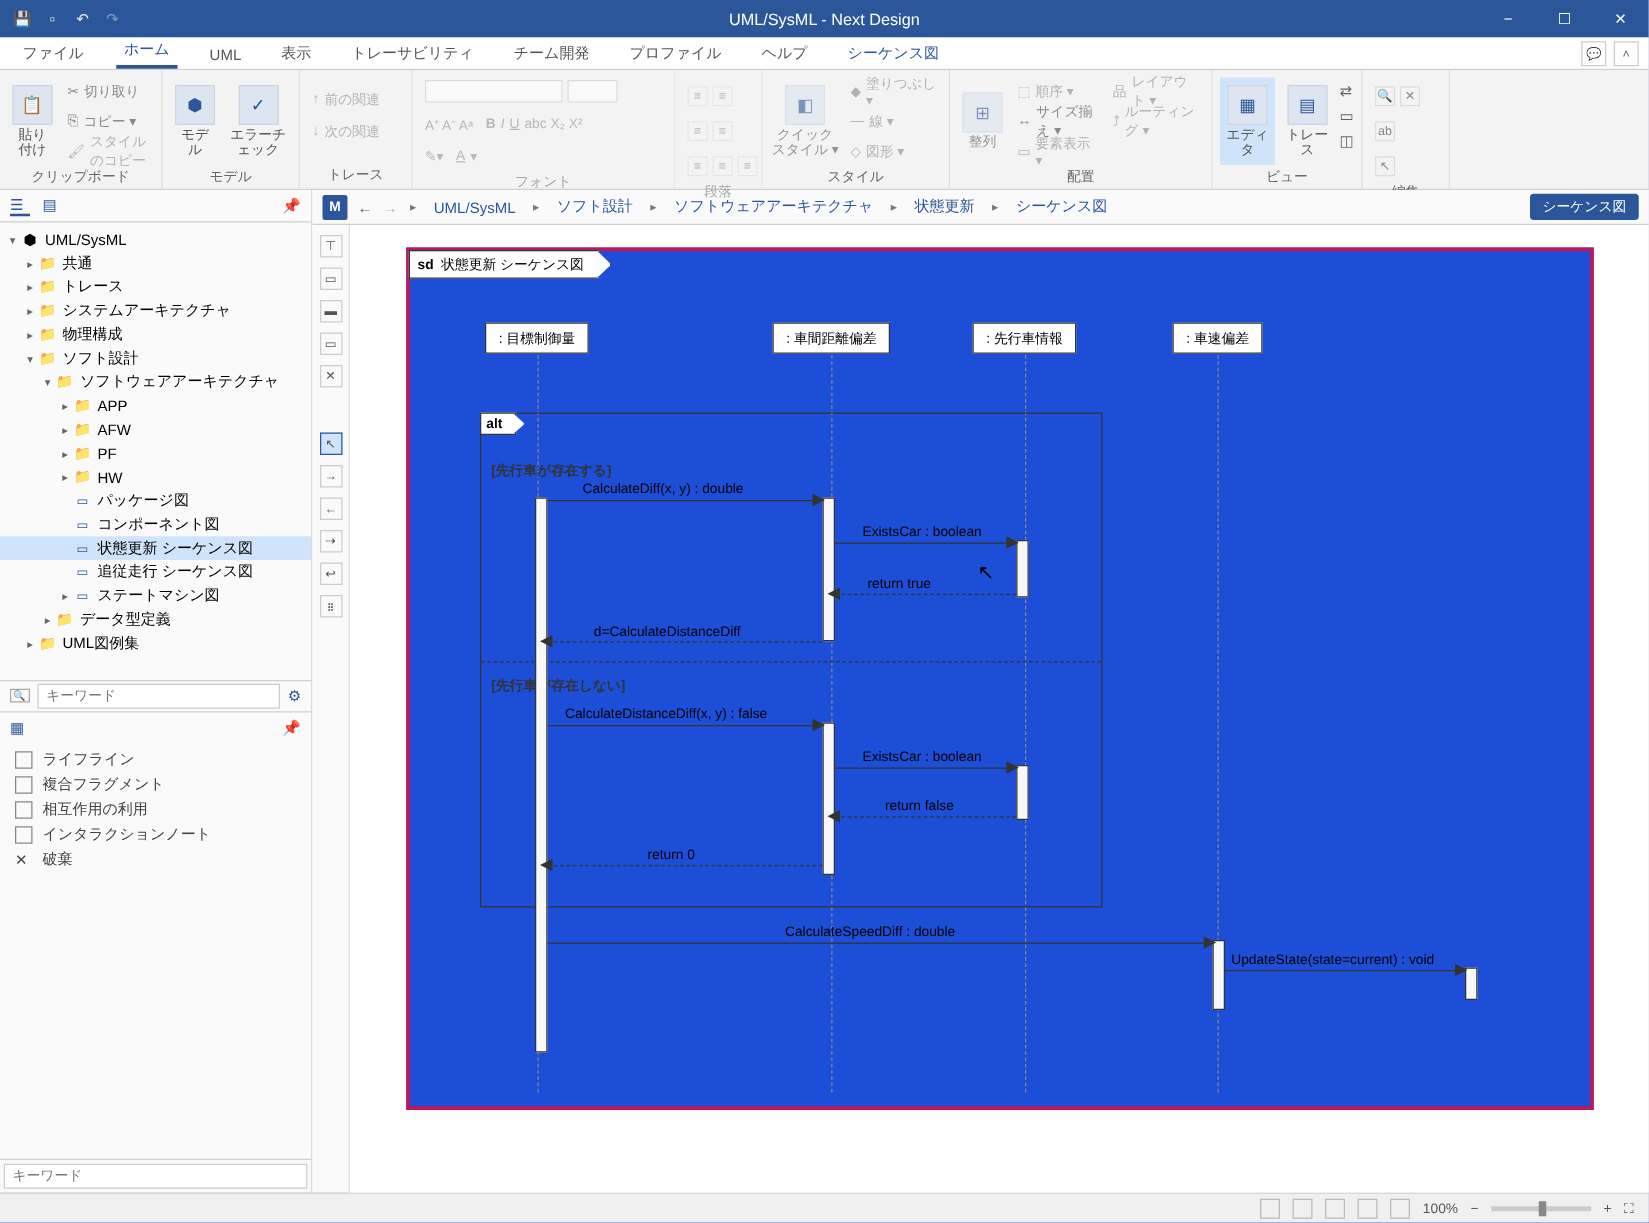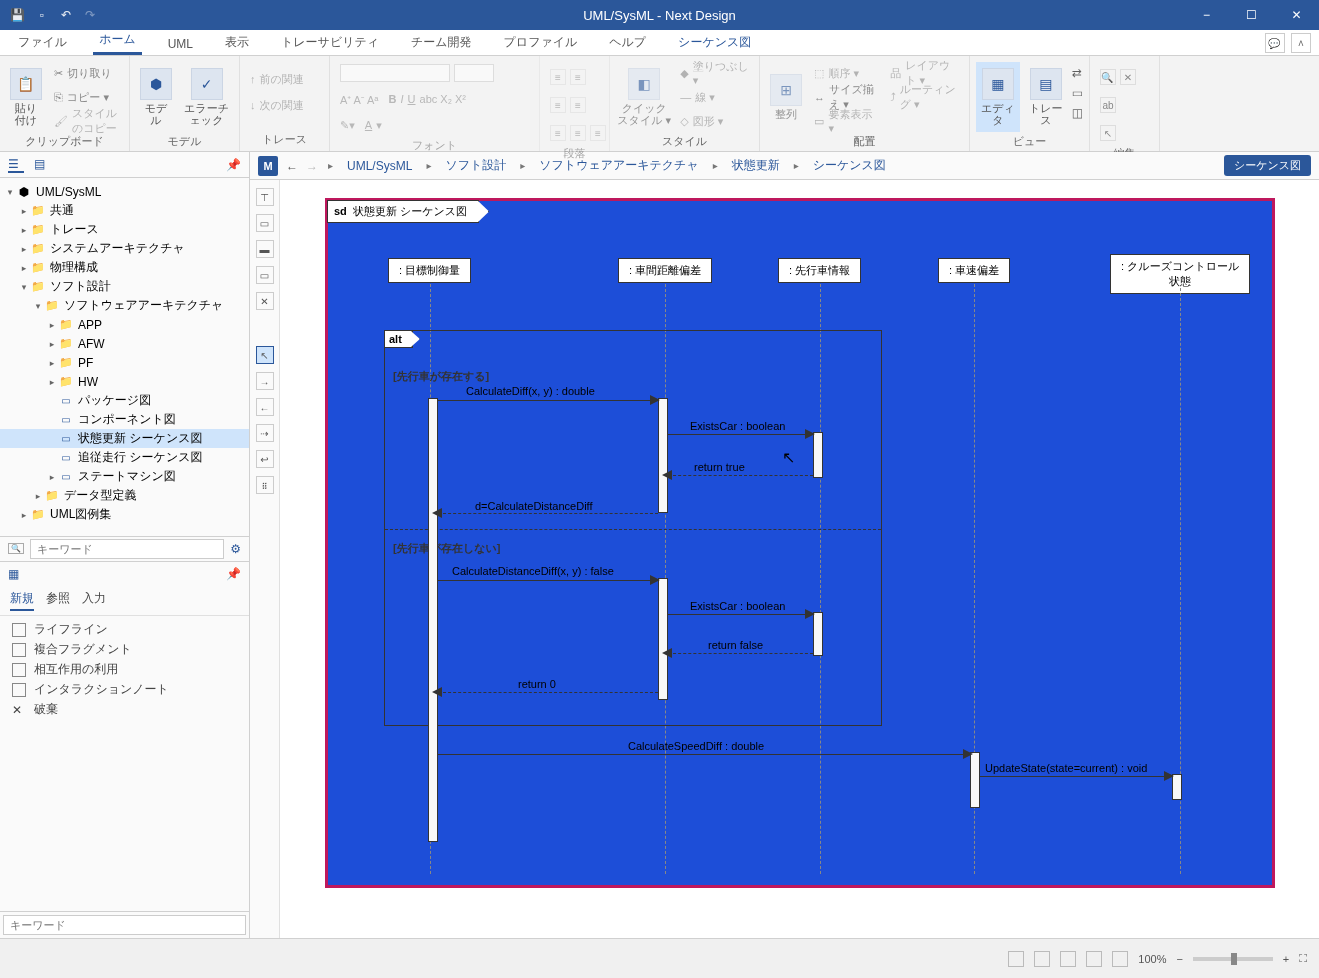--- a/index.html
+++ b/index.html
@@ -73,21 +73,21 @@
 .msg .ar.solid { border-top: 1px solid #333; }
 .msg .ar.dash { border-top: 1px dashed #333; }
 .arrowhead { position: absolute; width: 0; height: 0; border-style: solid; }
 .arrowhead.r { border-width: 5px 0 5px 10px; border-color: transparent transparent transparent #333; }
 .arrowhead.l { border-width: 5px 10px 5px 0; border-color: transparent #333 transparent transparent; }
 .altframe { position: absolute; border: 1px solid #333; }
 .altframe .altlbl { position: absolute; left: -1px; top: -1px; border: 1px solid #333; padding: 2px 10px 2px 4px; font-size: 11px; font-weight: bold; background: #fff; }
 .altframe .altlbl::after { content: ''; position: absolute; right: -8px; top: 0; bottom: 0; width: 8px; background: #fff; border: 1px solid #333; border-left: none; clip-path: polygon(0 0, 0 100%, 100% 50%); }
 .altframe .guard { position: absolute; font-size: 11px; color: #333; font-weight: bold; }
 .altframe .div { position: absolute; left: 0; right: 0; border-top: 1px dashed #333; }
-.statusbar { height: 40px; background: #f0f0f0; border-top: 1px solid #d0d0d0; display: flex; align-items: center; justify-content: flex-end; padding: 0 12px; gap: 10px; font-size: 11px; color: #555; }
+.statusbar { height: 24px; background: #f0f0f0; border-top: 1px solid #d0d0d0; display: flex; align-items: center; justify-content: flex-end; padding: 0 12px; gap: 10px; font-size: 11px; color: #555; }
 .statusbar .sb { width: 16px; height: 16px; border: 1px solid #bbb; }
 .cursor-pointer { position: absolute; left: 502px; top: 268px; font-size: 16px; color: #000; pointer-events: none; z-index: 999; }
 </style>
 </head>
 <body>
 
 <div class="titlebar">
   <div class="qat">
     <span>💾</span>
     <span>▫</span>
@@ -359,25 +359,20 @@
           <span style="width:16px;border:1px solid #aaa;text-align:center;font-size:8px">🔍</span>
           <input placeholder="キーワード" style="">
           <span style="color:#2b579a">⚙</span>
         </div>
     </div>
     <div class="sidebox" style="flex:1;display:flex;flex-direction:column">
       <div class="hdr">
           <span style="color:#2b579a">▦</span>
           <span style="margin-left:auto;color:#888">📌</span>
         </div>
-      <div class="tooltabs">
-        <span class="act">新規</span>
-        <span>参照</span>
-        <span>入力</span>
-      </div>
       <div class="toollist">
         <div class="ti">
             <span class="tico"></span>
             <span>ライフライン</span>
           </div>
         <div class="ti">
             <span class="tico"></span>
             <span>複合フラグメント</span>
           </div>
         <div class="ti">
@@ -444,25 +439,20 @@
             <div class="line" style="top:26px;height:590px"></div>
           </div>
         <div class="lifeline" style="left:498px;top:78px">
             <div class="head">: 先行車情報</div>
             <div class="line" style="top:26px;height:590px"></div>
           </div>
         <div class="lifeline" style="left:658px;top:78px">
             <div class="head">: 車速偏差</div>
             <div class="line" style="top:26px;height:590px"></div>
           </div>
-        <div class="lifeline" style="left:830px;top:74px">
-            <div class="head" style="white-space:pre">: クルーズコントロール
-状態</div>
-            <div class="line" style="top:34px;height:586px"></div>
-          </div>
 
         <div class="altframe" style="left:104px;top:150px;width:498px;height:396px">
           <div class="altlbl">alt</div>
           <div class="guard" style="left:8px;top:38px">[先行車が存在する]</div>
           <div class="div" style="top:198px"></div>
           <div class="guard" style="left:8px;top:210px">[先行車が存在しない]</div>
         </div>
 
         <div class="activ" style="left:148px;top:218px;height:444px"></div>
         <div class="activ" style="left:378px;top:218px;height:115px"></div>

